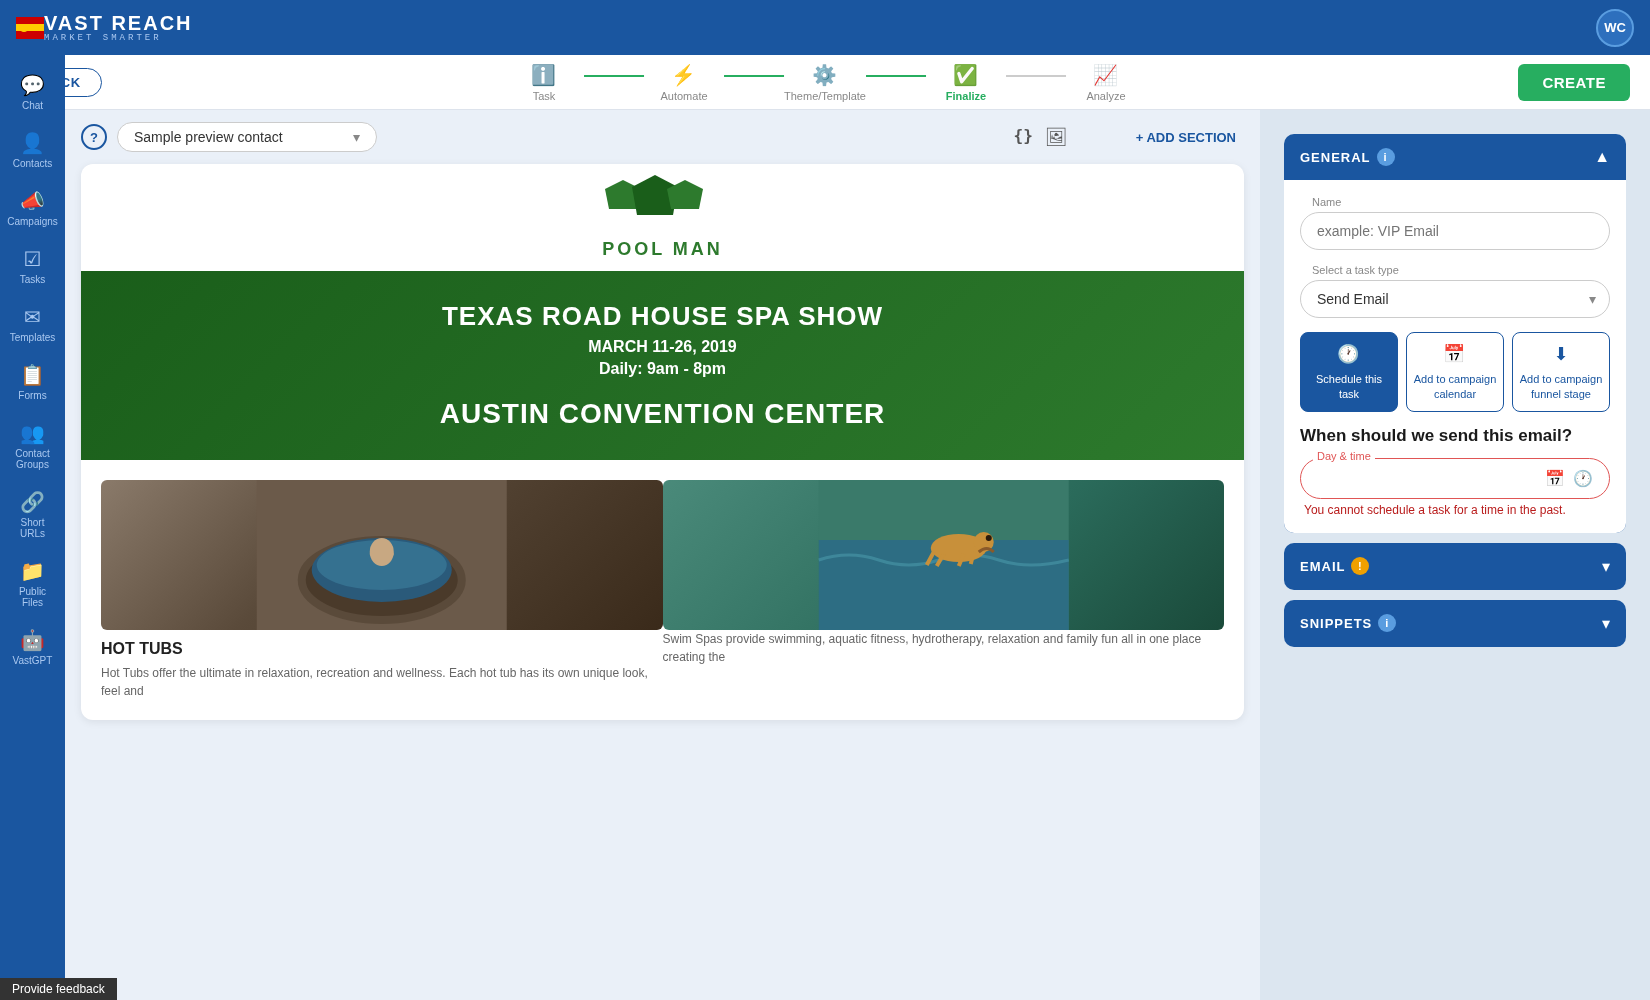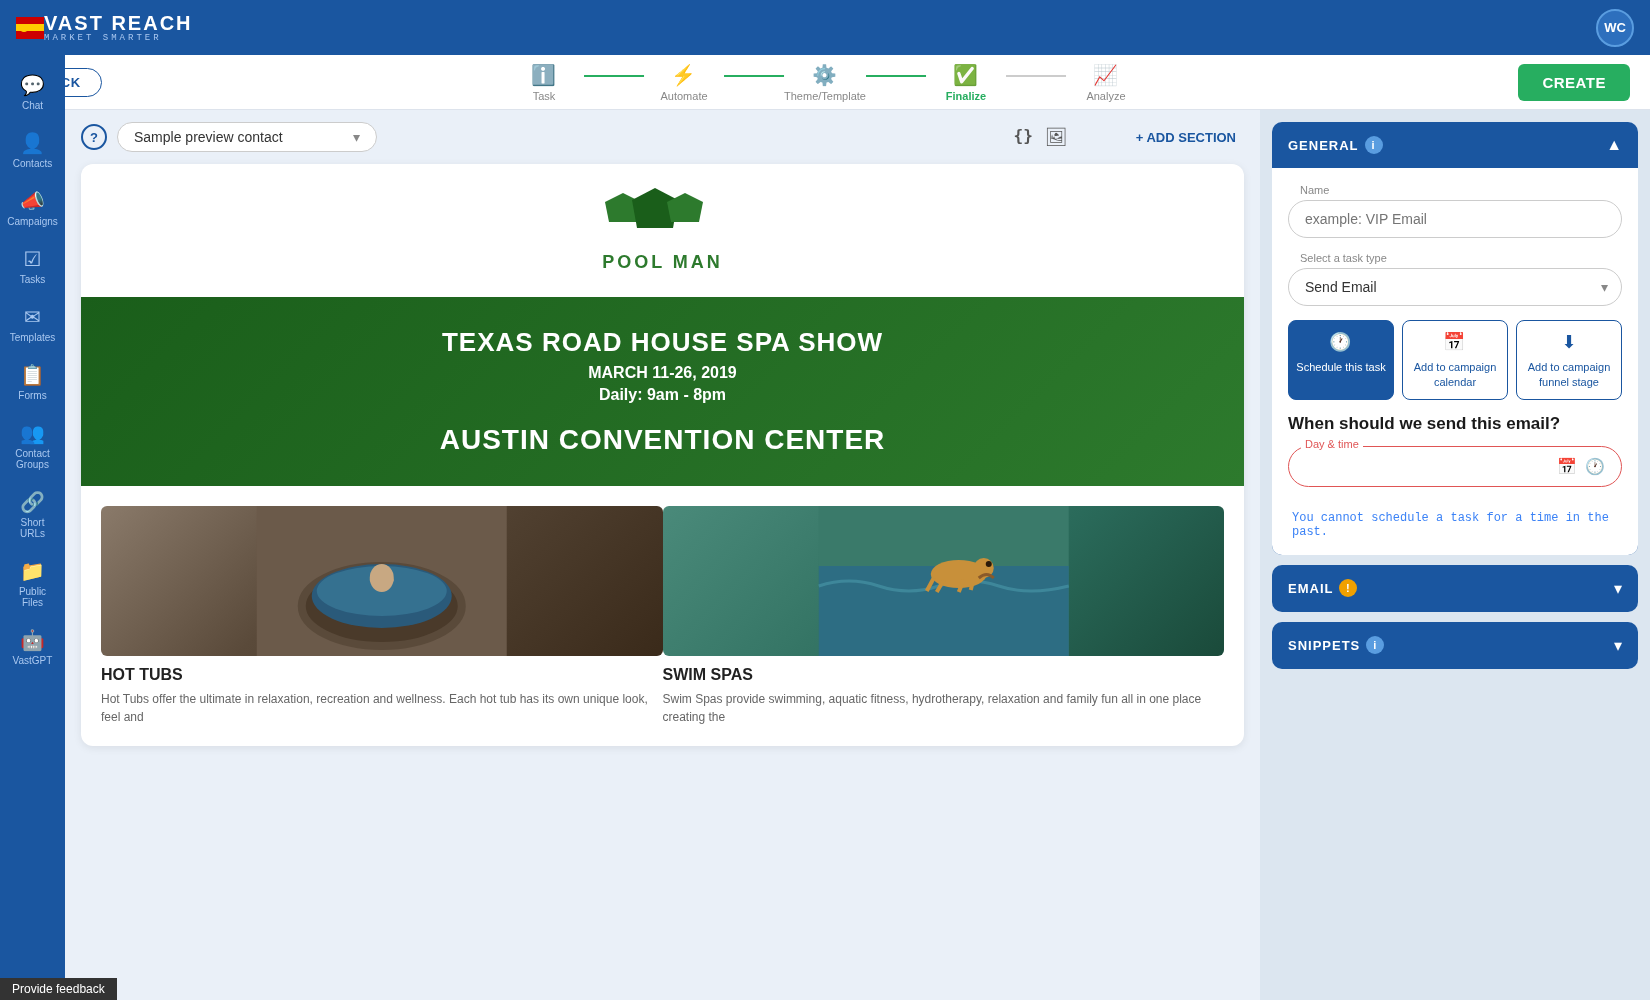--- a/index.html
+++ b/index.html
@@ -177,21 +177,21 @@
       margin-left: 48px;
     }
 
     .email-preview {
       background: white;
       border-radius: 12px;
       overflow: hidden;
       box-shadow: 0 2px 8px rgba(0,0,0,0.08);
     }
     .email-header {
-      padding: 24px;
+      padding: 11px;
       text-align: right;
       border-radius: 31px;
     }
     .pool-logo {
       display: flex;
       flex-direction: column;
       align-items: center;
       gap: 4px;
     }
     .pool-logo-shapes {
@@ -231,21 +231,21 @@
       border-radius: 6px;
       height: 150px;
     }
     .product-name { font-size: 16px; font-weight: 800; margin-top: 10px; margin-bottom: 6px; color: #222; }
     .product-desc { font-size: 12px; color: #666; line-height: 1.5; }
 
     
     .right-panel {
       width: 390px;
       background: #dce6f0;
-      padding: 12px;
+      padding: 24px;
       overflow-y: auto;
       display: flex;
       flex-direction: column;
       gap: 10px;
     }
 
     .panel-section {
       background: #1a56a0;
       border-radius: 10px;
       overflow: hidden;
@@ -363,24 +363,23 @@
       position: absolute;
       top: -9px;
       left: 12px;
       background: white;
       padding: 0 4px;
     }
     .datetime-icons { display: flex; gap: 8px; color: #888; }
 
     .error-text {
       font-size: 12px;
-      color: #3b82f6;
-      margin-top: 24px;
+      color: #b91c1c;
+      margin-top: 4px;
       padding-left: 4px;
-      font-family: Liberation Mono, monospace;
     }
 
     
     .info-circle {
       width: 18px; height: 18px;
       border-radius: 50%;
       background: #5a9de0;
       color: white;
       font-size: 11px;
       font-weight: 700;
@@ -579,21 +578,20 @@
                 <ellipse cx="140" cy="68" rx="28" ry="14" fill="#c8903a"></ellipse>
                 <ellipse cx="165" cy="62" rx="10" ry="10" fill="#c8903a"></ellipse>
                 <circle cx="170" cy="58" r="3" fill="#2a1a0a"></circle>
                 <line x1="115" y1="72" x2="108" y2="85" stroke="#c8903a" stroke-width="4"></line>
                 <line x1="125" y1="74" x2="118" y2="86" stroke="#c8903a" stroke-width="4"></line>
                 <line x1="145" y1="74" x2="140" y2="86" stroke="#c8903a" stroke-width="4"></line>
                 <line x1="155" y1="72" x2="152" y2="84" stroke="#c8903a" stroke-width="4"></line>
                 <path d="M160 72 Q168 65 175 72" stroke="#8a5a2a" stroke-width="3" fill="none"></path>
               </svg>
             </div>
-            <div class="product-name">SWIM SPAS</div>
             <div class="product-desc">Swim Spas provide swimming, aquatic fitness, hydrotherapy, relaxation and family fun all in one place creating the</div>
           </div>
         </div>
       </div>
     </div>
   </div>
 
   <div class="right-panel">
 
     <div class="panel-section">

